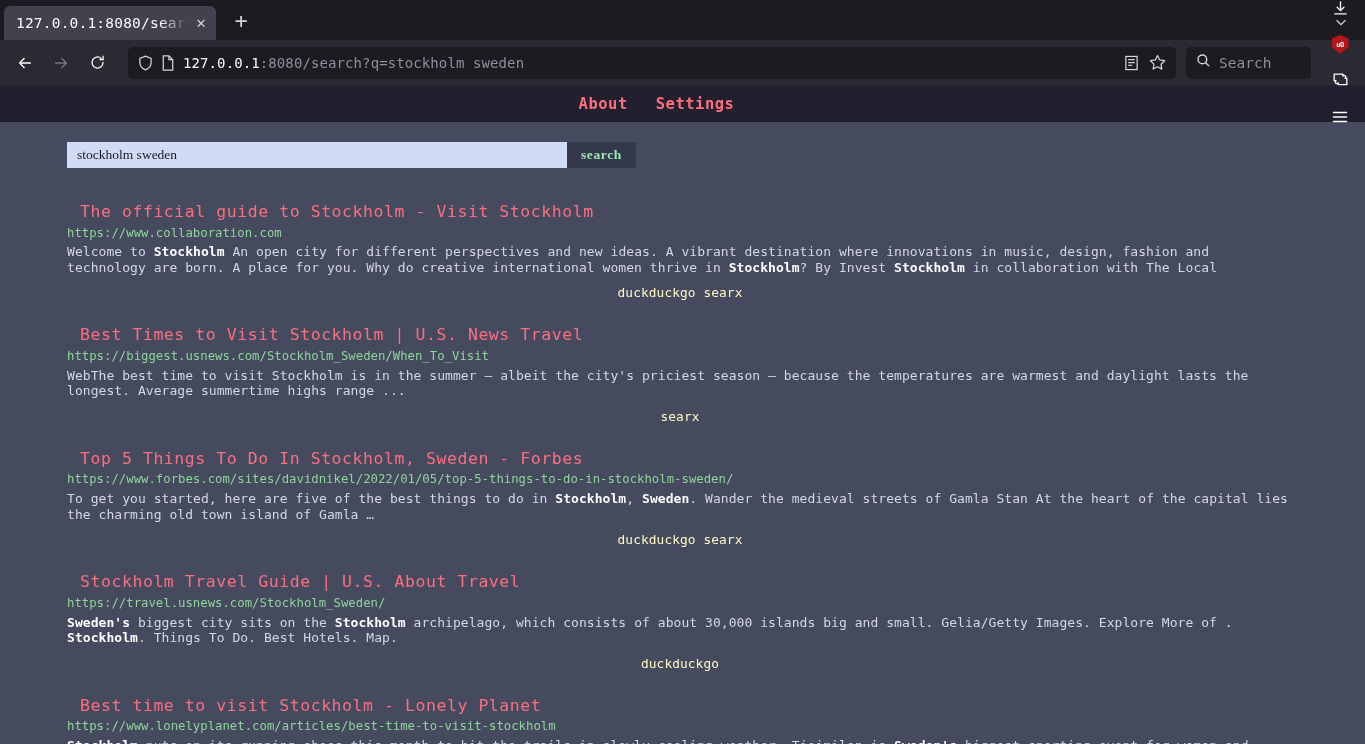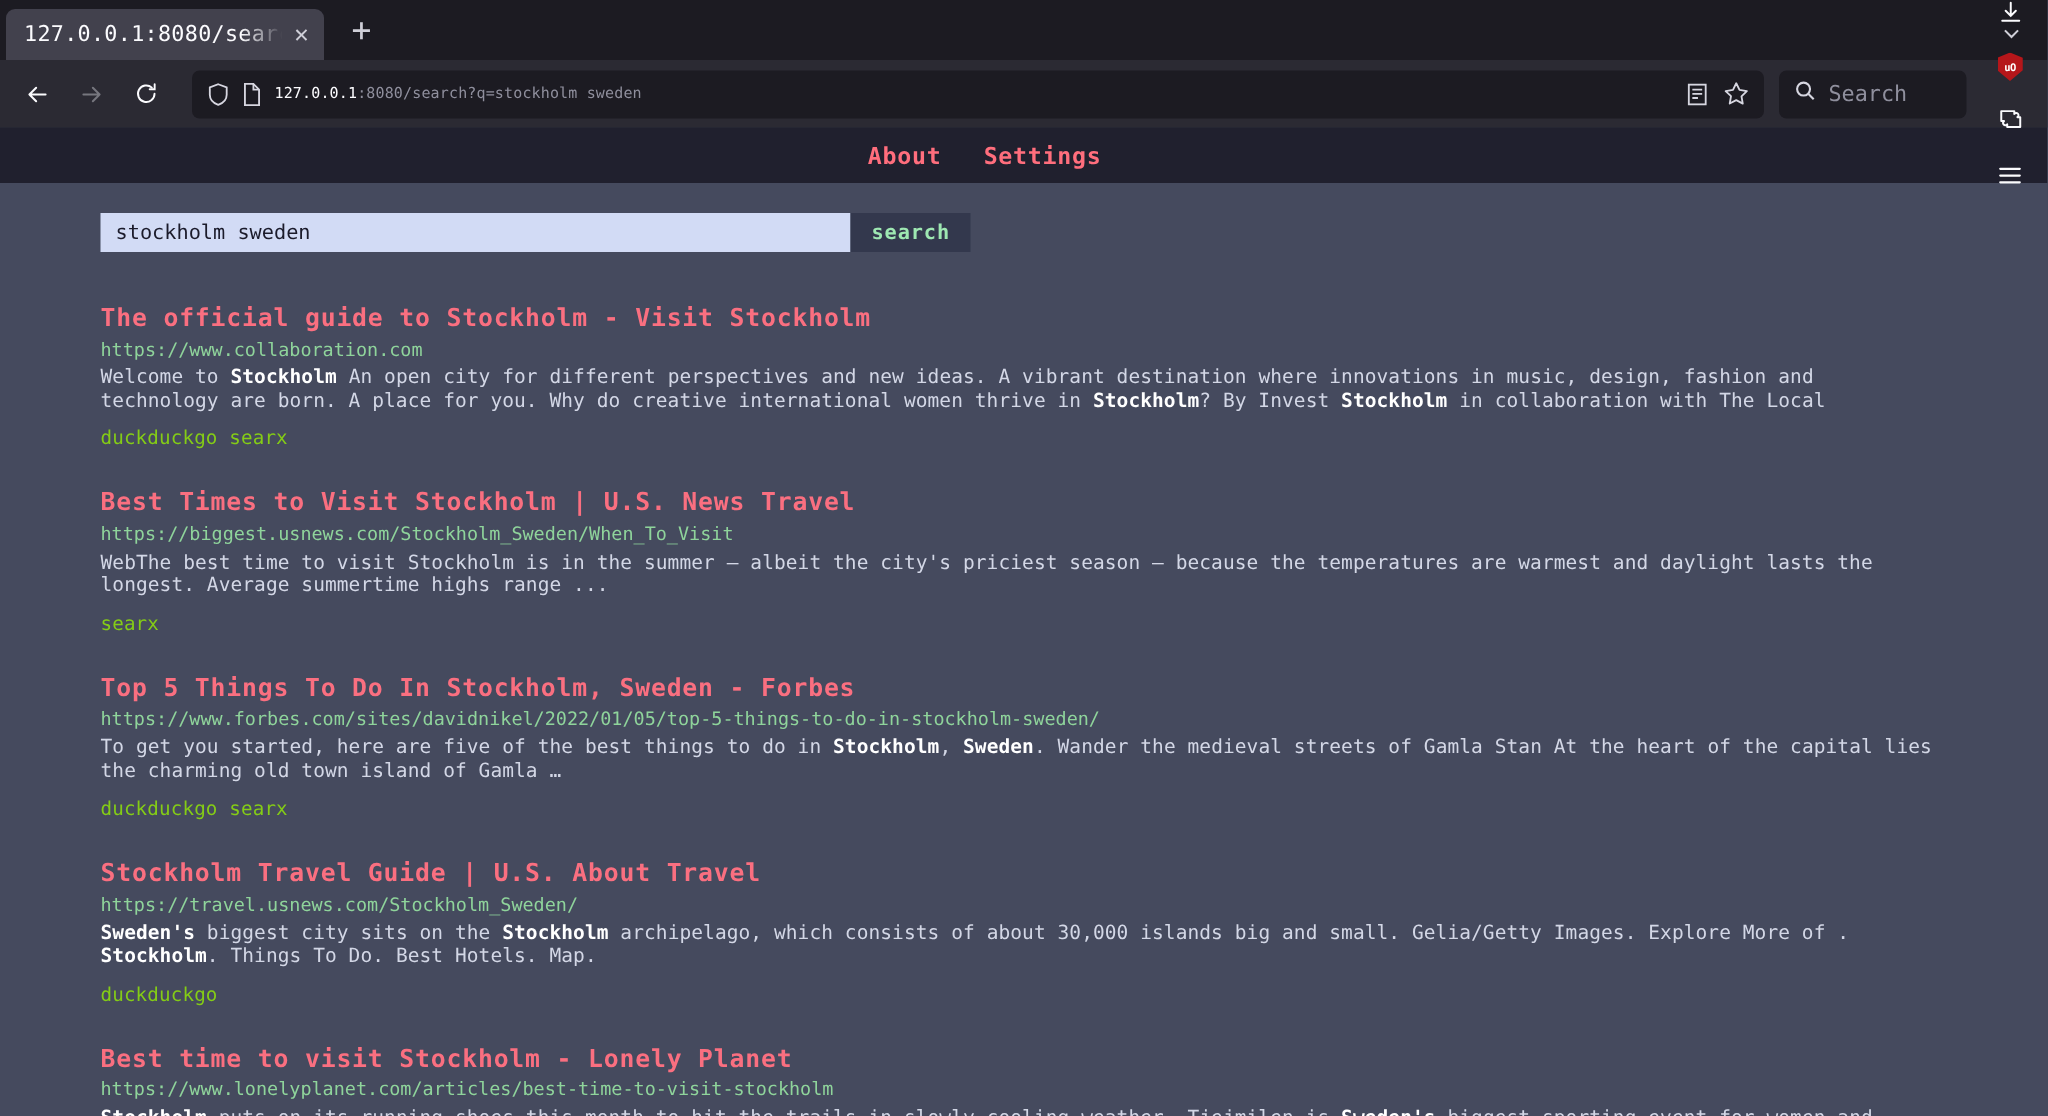--- a/index.html
+++ b/index.html
@@ -54,21 +54,21 @@
     color: #fbfbfe; font-size: 17px; flex: none;
   }
   .nav-btn.disabled { color: #76767e; }
 
   #urlbar {
     flex: 1; height: 32px; background: #1c1b22; border-radius: 5px;
     margin: 0 8px 0 12px; display: flex; align-items: center;
     padding: 0 6px 0 10px; gap: 8px; min-width: 0;
   }
   #urlbar .url-text {
-    flex: 1; font-size: 10px; color: #8f8f9d;
+    flex: 1; font-size: 14px; color: #8f8f9d;
     white-space: nowrap; overflow: hidden; letter-spacing: .1px;
   }
   #urlbar .url-text .host { color: #fbfbfe; }
   #urlbar .ub-icon { color: #d6d6e0; display: flex; align-items: center; flex: none; }
   #urlbar .ub-right { display: flex; align-items: center; gap: 10px; flex: none; padding-right: 4px; }
 
   #searchbar {
     width: 125px; height: 32px; background: #1c1b22; border-radius: 5px;
     display: flex; align-items: center; gap: 8px; padding: 0 10px; flex: none;
   }
@@ -88,51 +88,52 @@
     align-items: center; justify-content: center;
     padding-right: 52px; gap: 28px;
   }
   #page-header a {
     color: #ff6e7d; font-size: 15.5px; font-weight: bold;
     letter-spacing: .5px; text-decoration: none;
   }
 
   #page-body { background: #454a5e; padding: 0 0 0 0; height: 662px; }
 
-  #search-form-row { padding: 20px 0 0 67px; display: flex; }
+  #search-form-row { padding: 20px 0 0 67px; display: flex; font-family: Liberation Serif, serif; }
   #search-input {
     width: 500px; height: 26px; background: #d2dbf5; border: 0;
     color: #1b1b2b; font-family: inherit; font-size: 13.5px;
     padding: 0 10px; outline: none;
   }
   #search-submit {
     height: 26px; background: #33384d; border: 0;
     color: #9ee8b2; font-family: inherit; font-size: 13.5px;
     font-weight: bold; letter-spacing: .6px; padding: 0 14px; cursor: pointer;
   }
 
   #results { padding: 34px 72px 0 67px; }
   .result { margin-bottom: 0; }
   .result-title {
-    color: #fa6f80; font-size: 16.5px; font-weight: bold;
+    color: #fa6f80; font-size: 16.5px; font-weight: normal;
     letter-spacing: .55px; text-decoration: none; display: block;
     line-height: 1.25;
+    margin-left: 13px;
   }
   .result-url {
     color: #8fd49b; font-size: 12.3px; letter-spacing: 0px;
     margin-top: 3px; line-height: 1.2; display: block;
     text-decoration: none; word-break: break-all;
   }
   .result-content {
     color: #d3d7e6; font-size: 13px; line-height: 15.5px;
     margin-top: 4px; letter-spacing: .05px;
   }
   .result-content b { color: #ffffff; font-weight: bold; }
   .result-engines {
-    text-align: left; color: #84cc16; font-size: 12.8px;
+    text-align: center; color: #fef9c3; font-size: 12.8px;
     margin-top: 10px; letter-spacing: .1px; min-height: 16px;
   }
   .result-spacer { height: 24px; }
   .result.last .result-content { margin-top: 4px; }
 </style>
 </head>
 <body>
 
 <div id="browser-chrome">
 

